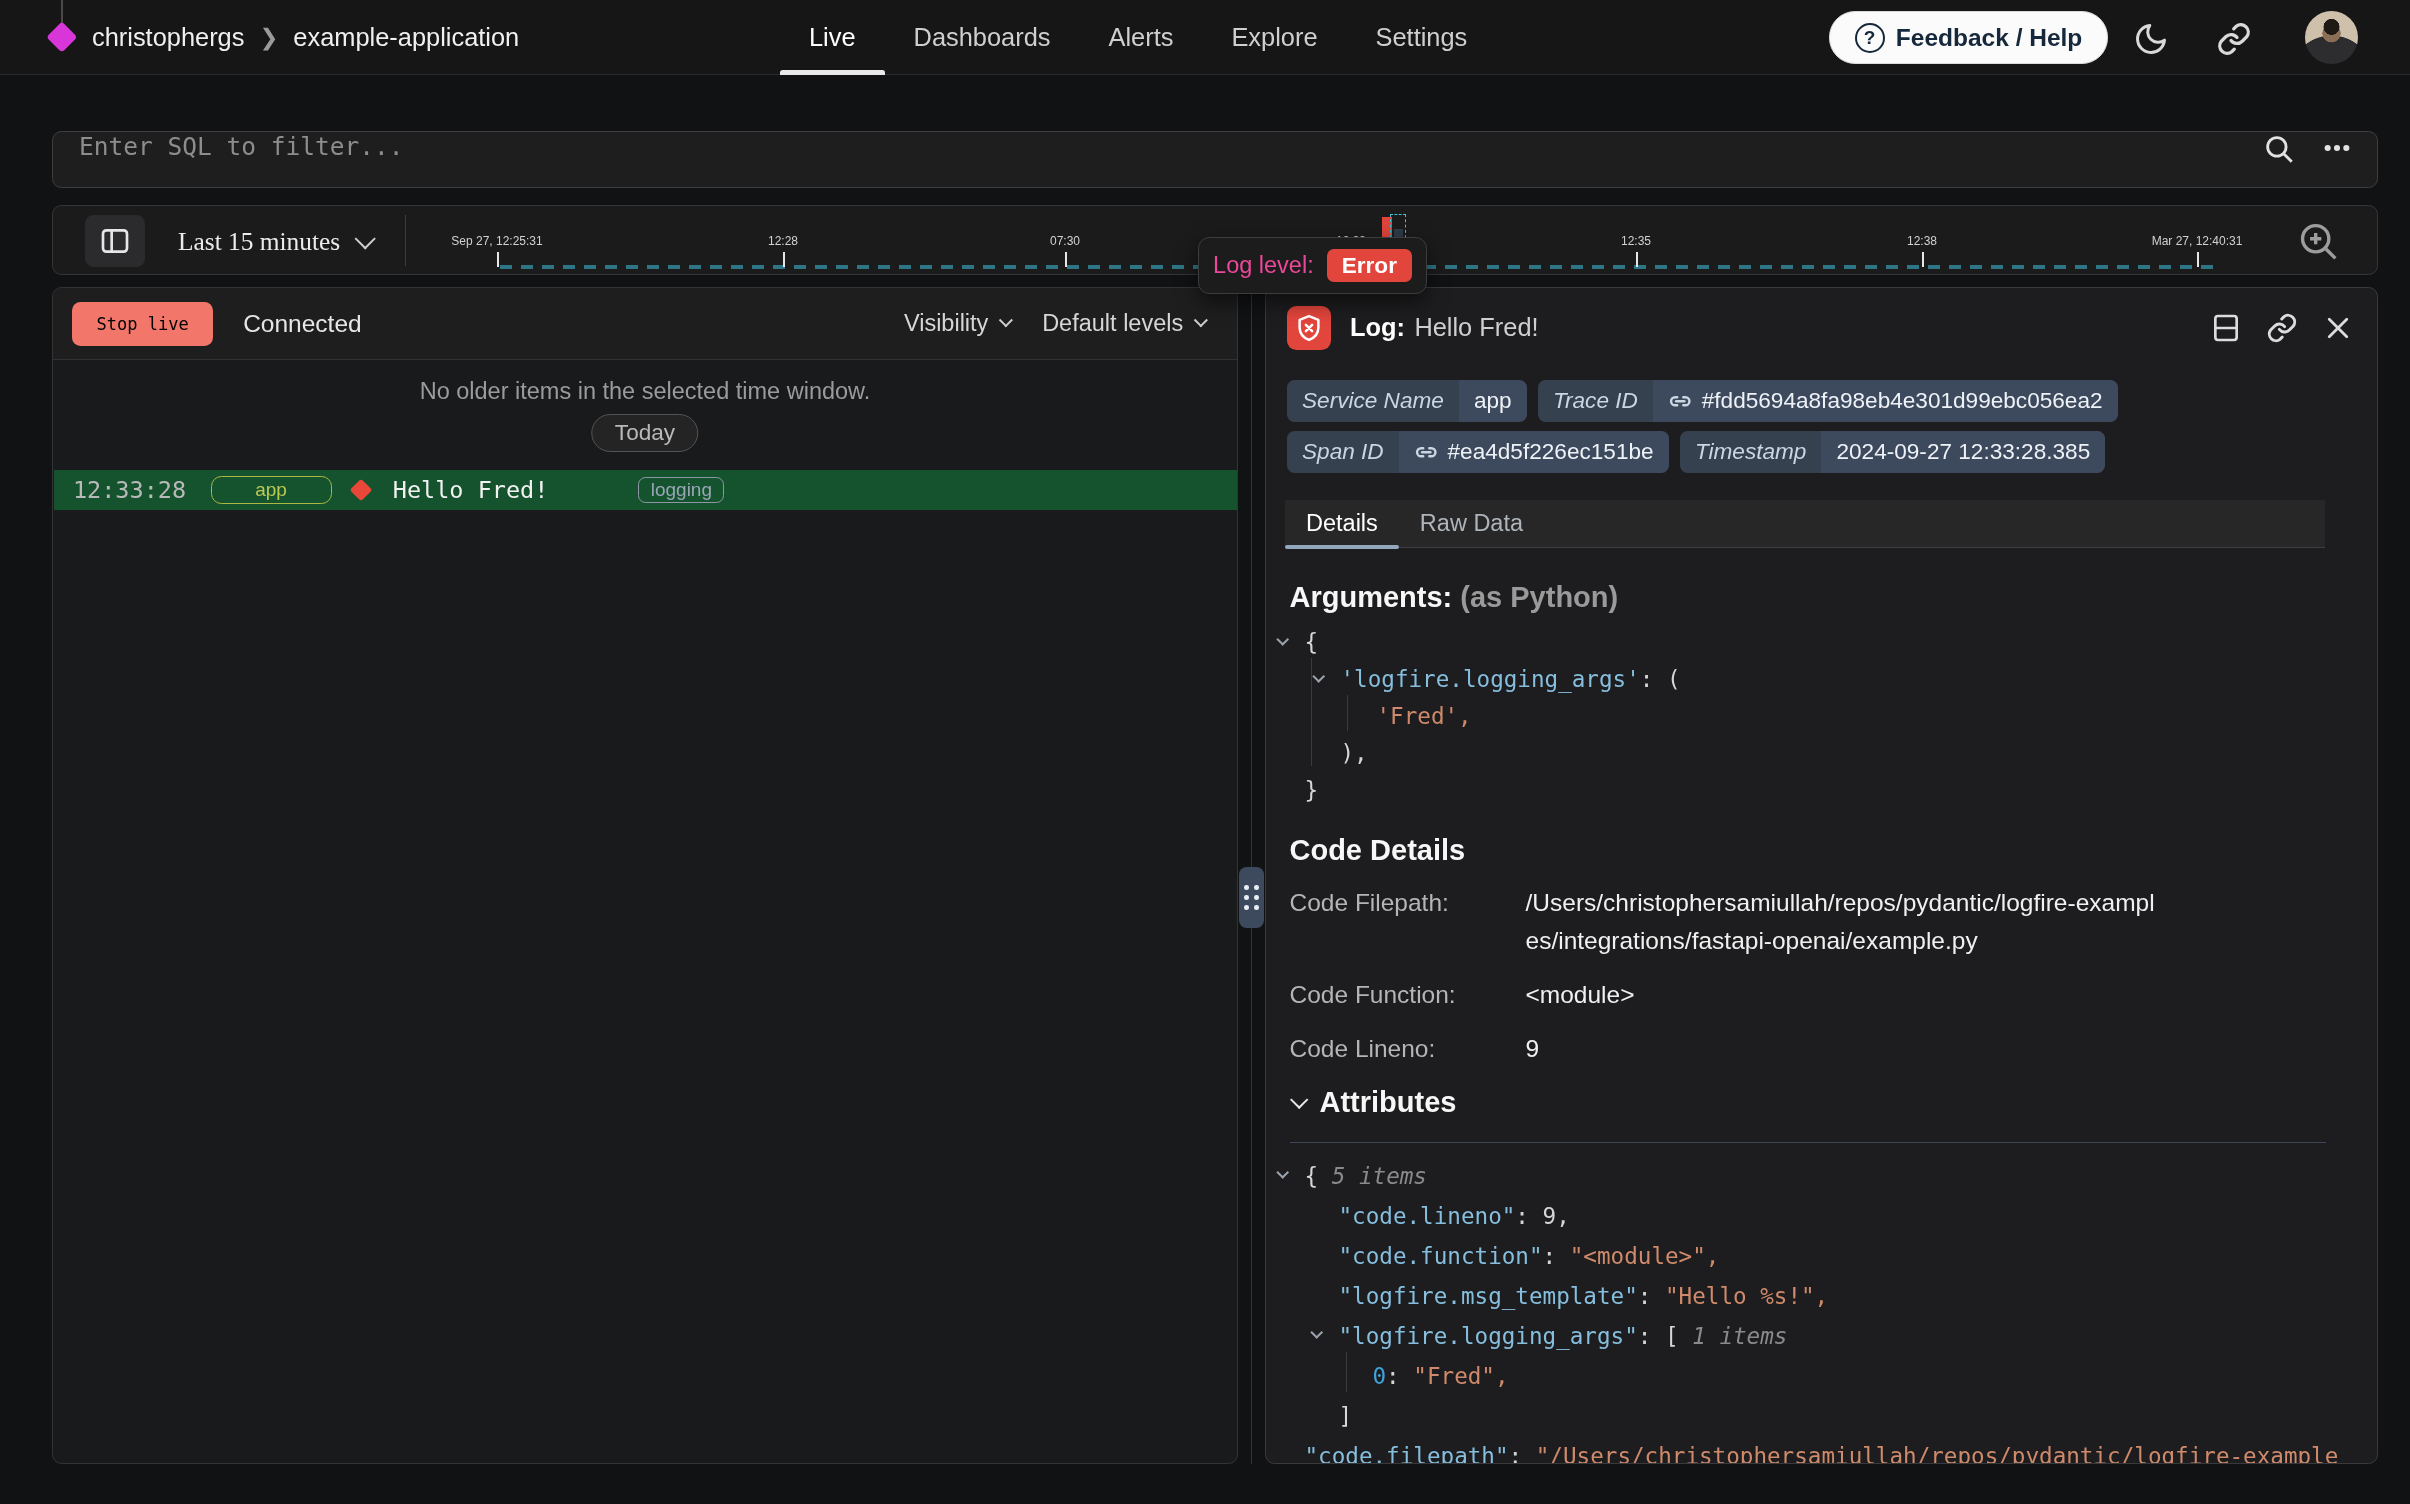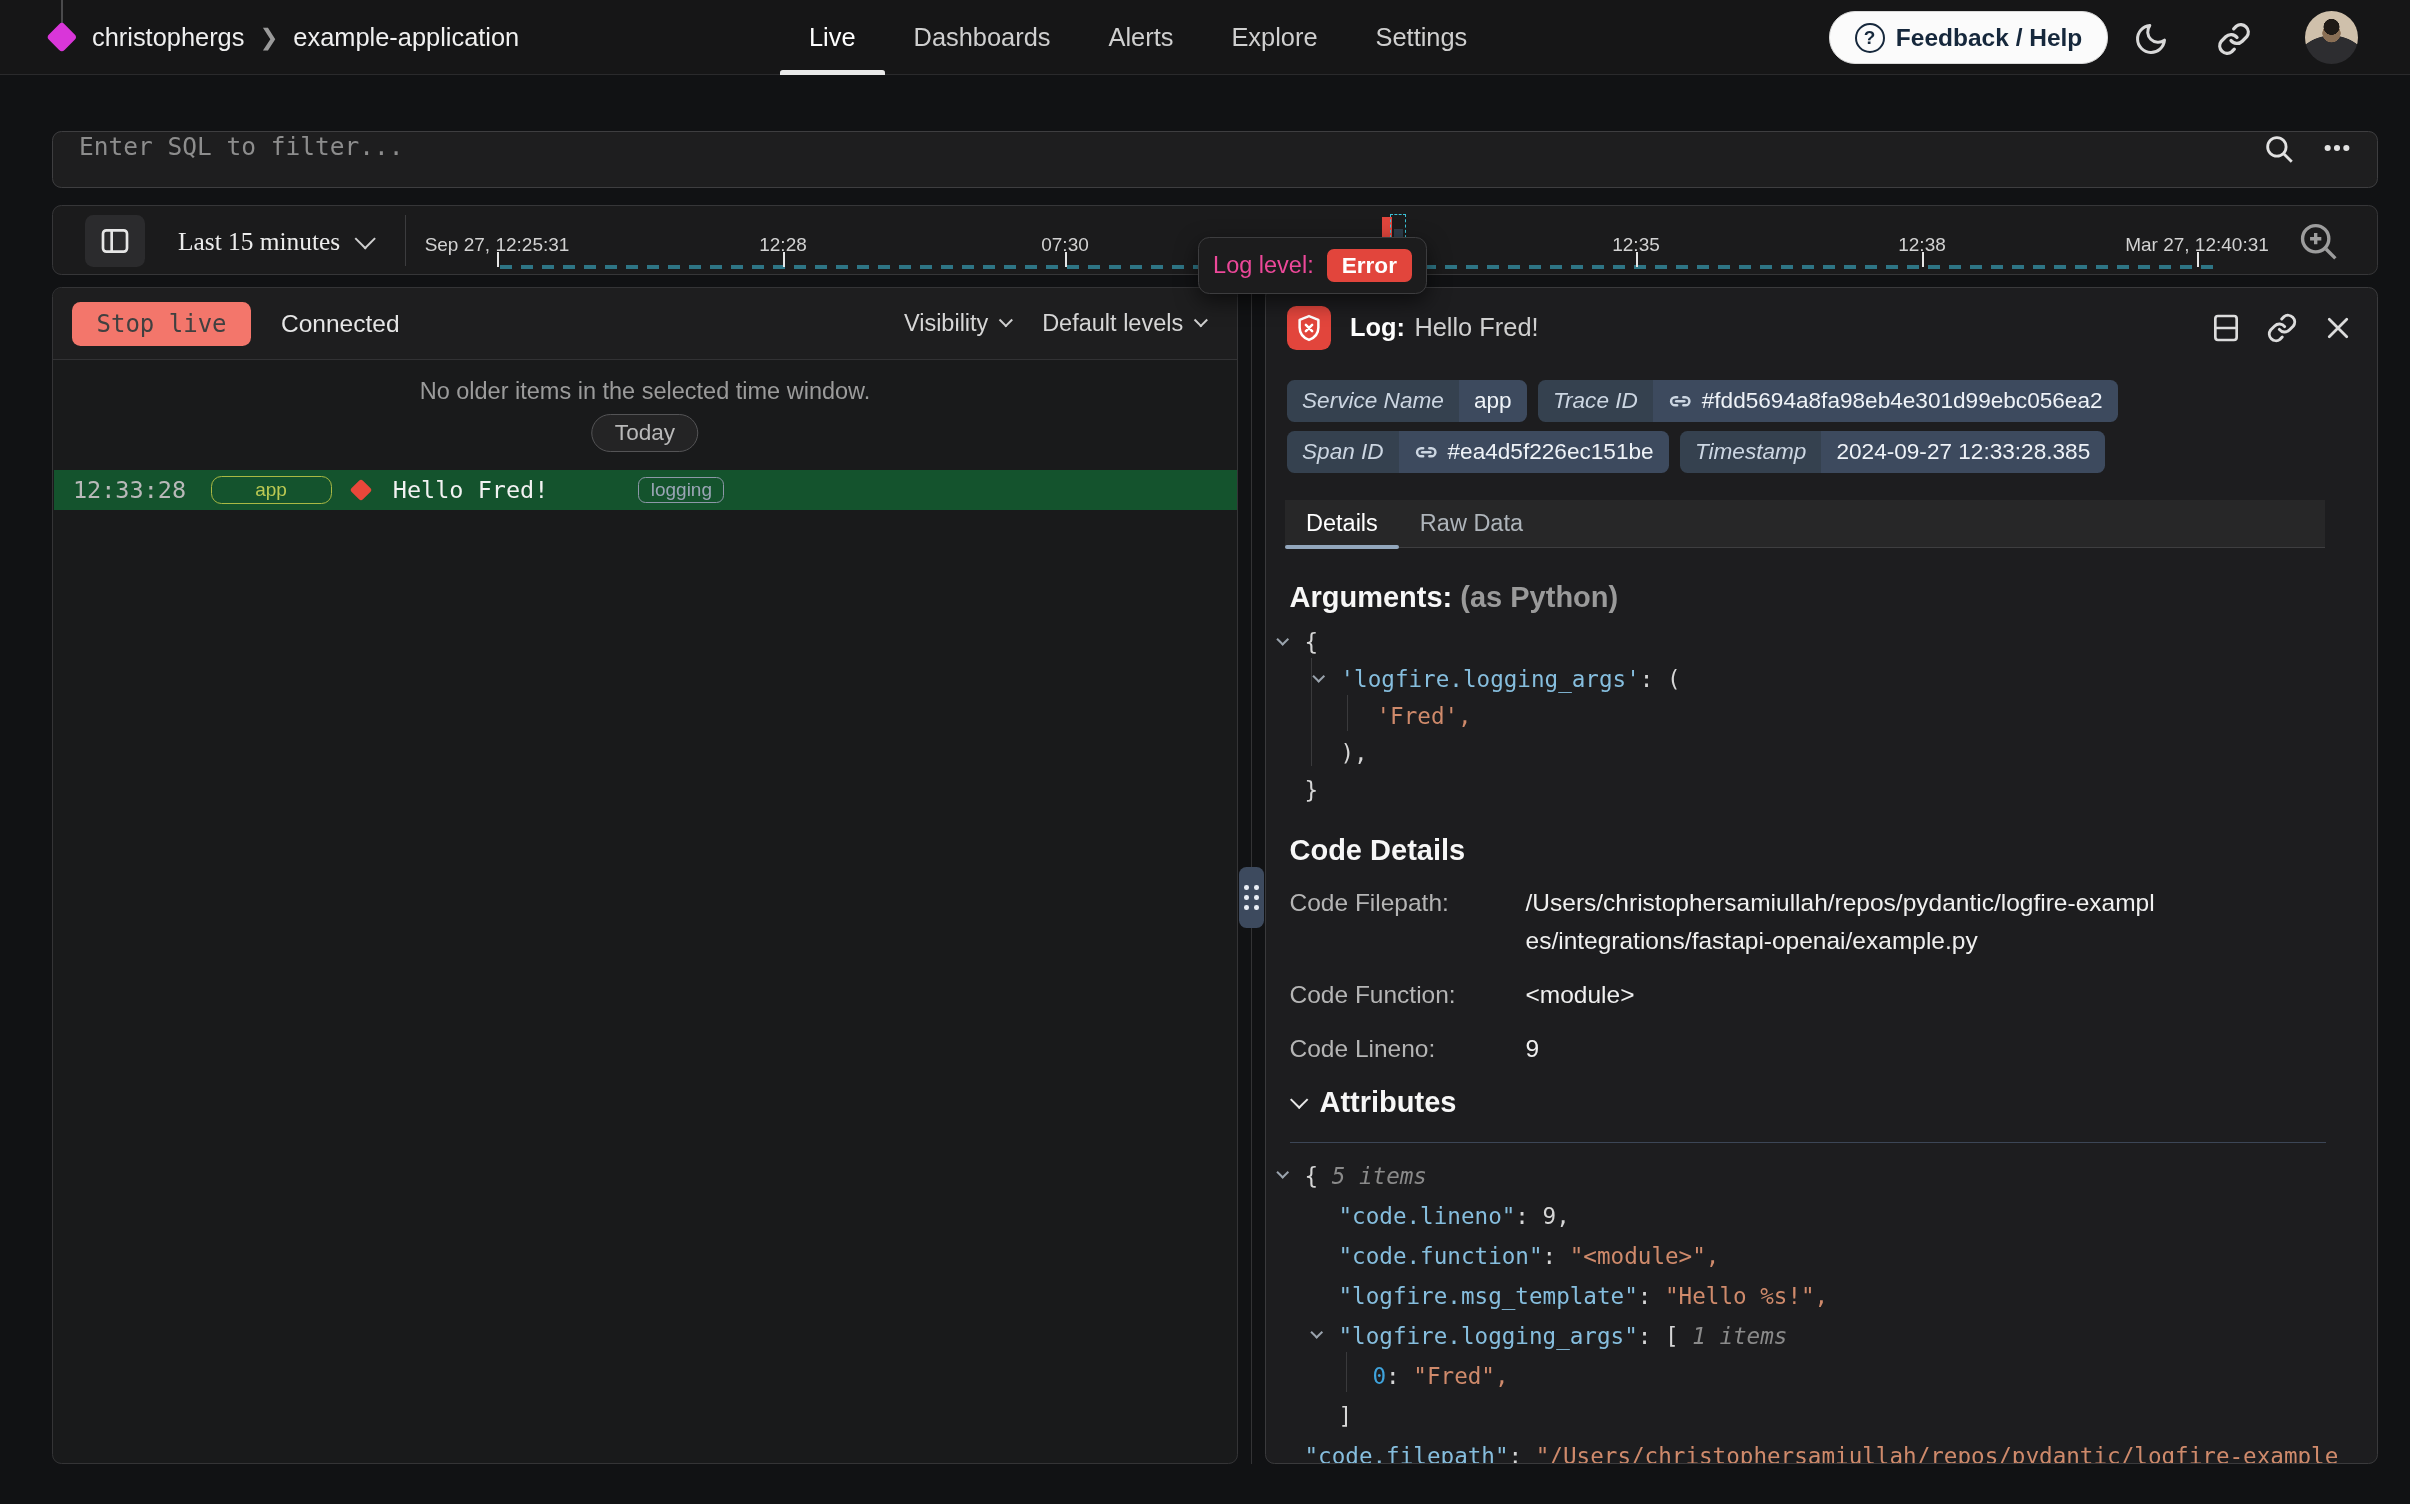--- a/index.html
+++ b/index.html
@@ -33,38 +33,38 @@
   #sql-input::placeholder { color:#8d8d8d; }
   #sql-bar .bar-icon { color:#e2e2e2; margin-right:24.5px; cursor:pointer; display:flex; align-items:center; }
 
   
   #timebar { position:absolute; left:52px; top:205px; width:2326px; height:70px; background:#1b1b1c; border:0.9px solid #363638; border-radius:9.4px; }
   #sidebar-toggle { position:absolute; left:32px; top:8.5px; width:60px; height:52px; background:#2b2b2d; border-radius:8.5px; display:flex; align-items:center; justify-content:center; color:#e6e6e6; cursor:pointer; }
   #range-select { position:absolute; left:125px; top:0; height:70px; display:flex; align-items:center; gap:15px; font-size:25.4px; color:#ececec; cursor:pointer;font-family:Liberation Serif, serif; }
   .chev-down { width:15px; height:15px; border-right:2.8px solid #cfcfcf; border-bottom:2.8px solid #cfcfcf; transform:rotate(45deg) translateY(-3.8px); }
   #range-divider { position:absolute; left:352px; top:9.4px; width:0.9px; height:51px; background:#3c3c3e; }
   #tl-ticks { position:absolute; inset:0; }
-  .tl-label { position:absolute; top:28px; transform:translateX(-50%); font-size:19px; color:#d2d2d2; white-space:nowrap; }
+  .tl-label { position:absolute; top:28px; transform:translateX(-50%); font-size:12px; color:#d2d2d2; white-space:nowrap; }
   .tl-tick { position:absolute; top:46px; width:1.9px; height:15px; background:#e6e6e6; }
   #tl-dash { position:absolute; left:447px; top:59px; width:1714px; height:3.8px;
     background:repeating-linear-gradient(90deg,#2e7585 0 12.2px,transparent 12.2px 21px); }
   #hist-bar-err { position:absolute; left:1329px; top:11.3px; width:10.4px; height:31px; background:#e0453c; }
   #hist-bar-dim { position:absolute; left:1341px; top:22.6px; width:8.5px; height:20px; background:#2d3c49; }
   #hist-select { position:absolute; left:1337px; top:7.5px; width:16px; height:40px; border:1.9px dashed #3cc0d5; }
   #zoom-in-btn { position:absolute; left:2243px; top:13px; width:45px; height:45px; color:#9d9d9d; cursor:pointer; }
 
   
   #level-tooltip { position:absolute; left:1198px; top:237px; width:229px; height:57px; background:#1c1c1d; border:0.9px solid #3d3d3f; border-radius:11.3px; box-shadow:0 7.5px 21px rgba(0,0,0,.55); display:flex; align-items:center; justify-content:center; gap:13px; z-index:60; }
   #level-tooltip .tt-label { color:#ec4899; font-size:23.5px; }
   #level-tooltip .tt-badge { background:#e2453c; color:#fff; font-size:22.6px; font-weight:700; padding:3.8px 15px; border-radius:7px; }
 
   
   #left-panel { position:absolute; left:52px; top:287px; width:1186px; height:1177px; background:#191a1b; border:0.9px solid #343436; border-radius:9.4px; overflow:hidden; }
   #lp-header { position:relative; height:72px; background:#1e1e1f; border-bottom:0.9px solid #323234; display:flex; align-items:center; }
-  #stop-live { margin-left:19px; height:44px; padding:0 24.5px; background:#f3766b; border:none; border-radius:8.5px; color:#404040; font-size:24px; cursor:pointer; }
+  #stop-live { margin-left:19px; height:44px; padding:0 24.5px; background:#f3766b; border:none; border-radius:8.5px; color:#000000; font-size:17px; cursor:pointer; }
   #conn-status { margin-left:30px; font-size:24.5px; color:#e6e6e6; }
   #lp-header .spacer { flex:1; }
   .hdr-drop { display:flex; align-items:center; gap:9.4px; font-size:23.5px; color:#d6d6d6; margin-right:34px; cursor:pointer; }
   .hdr-drop .chev-down { width:10.4px; height:10.4px; border-width:2.4px; }
   #empty-msg { position:absolute; left:0; top:90px; width:100%; text-align:center; font-size:23.5px; color:#9b9b9b; }
   #today-btn { position:absolute; left:50%; top:126px; transform:translateX(-50%); height:38px; padding:0 22.6px; background:#242425; border:1.9px solid #545456; border-radius:19px; color:#b9b9b9; font-size:22.6px; cursor:pointer; }
   #log-row { position:absolute; left:0.9px; top:182px; width:1185px; height:40px; background:#14532d; display:flex; align-items:center; cursor:pointer; }
   #log-time { margin-left:19px; font-size:23.5px; color:#b9b9b9; }
   #svc-tag { margin-left:24.5px; border:1.9px solid #aab944; color:#bcc953; font-size:19px; border-radius:10.4px; padding:1.9px 0; width:121px; text-align:center; }
   #log-diamond { margin-left:21.7px; width:16px; height:16px; background:#e8473a; border-radius:2.8px; transform:rotate(45deg); }

